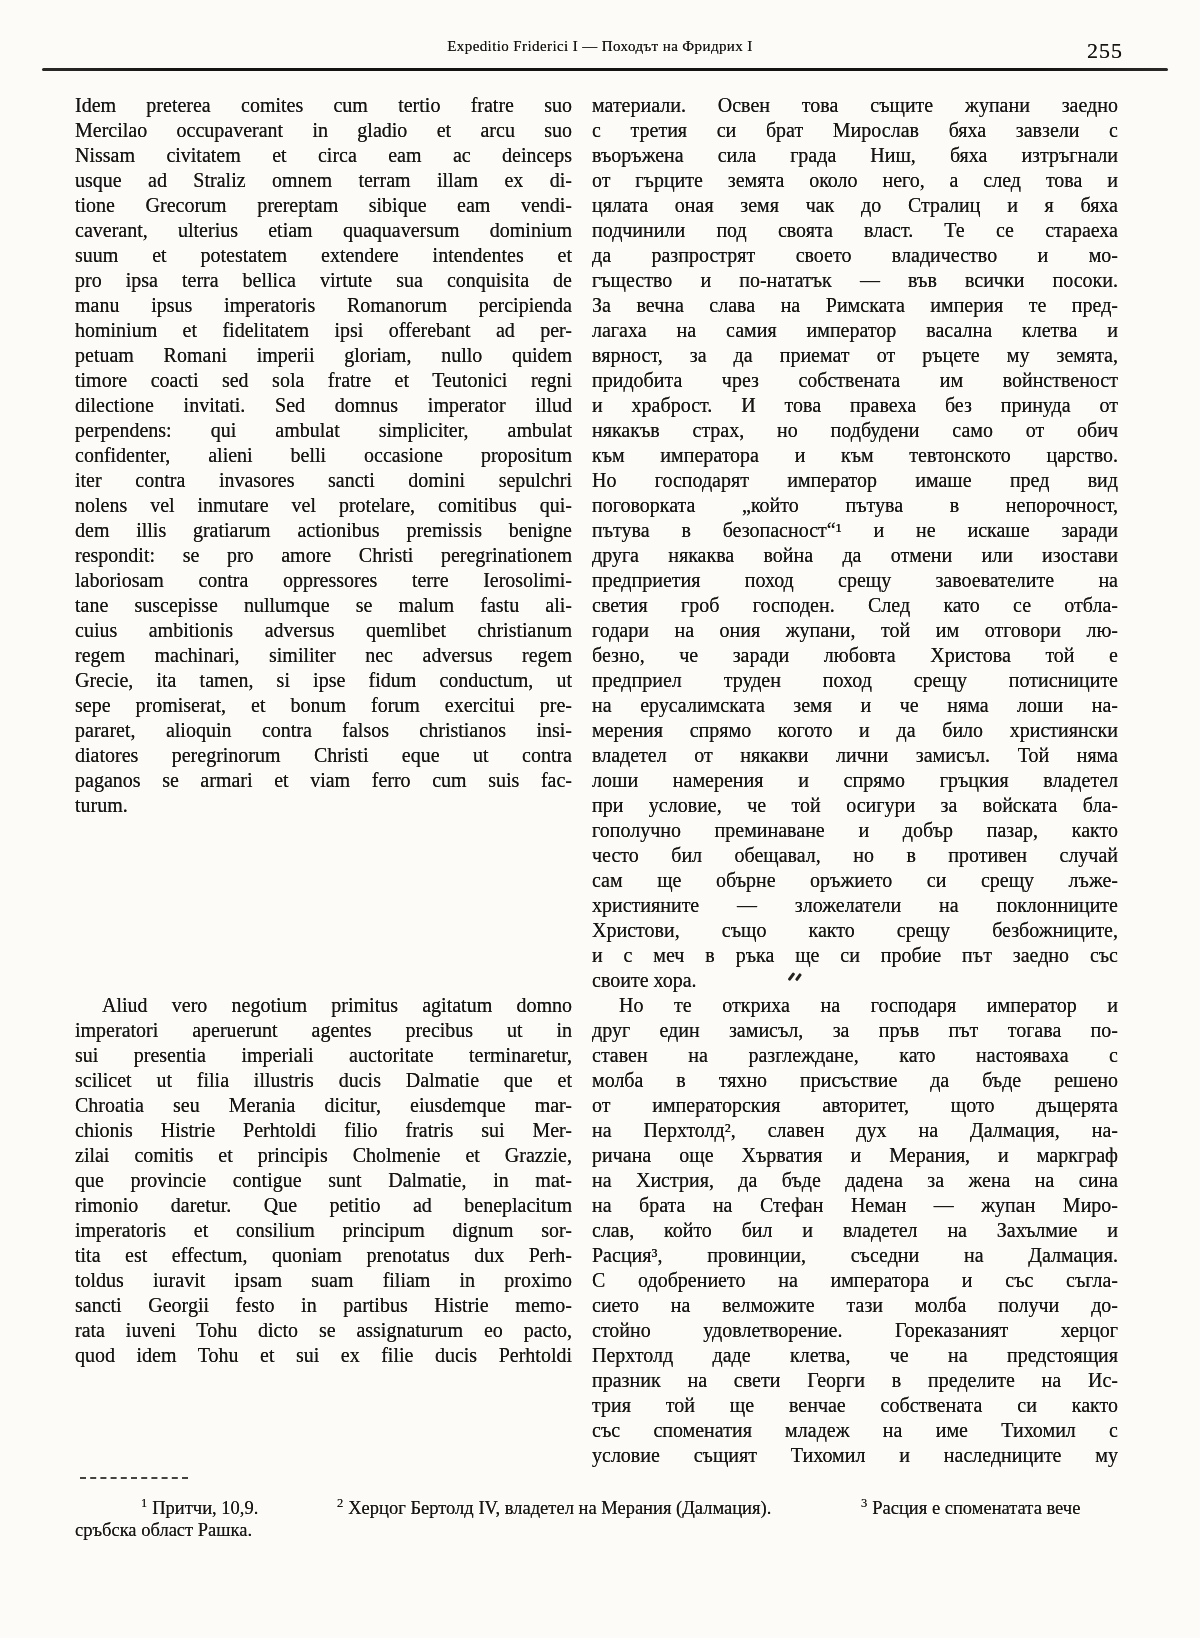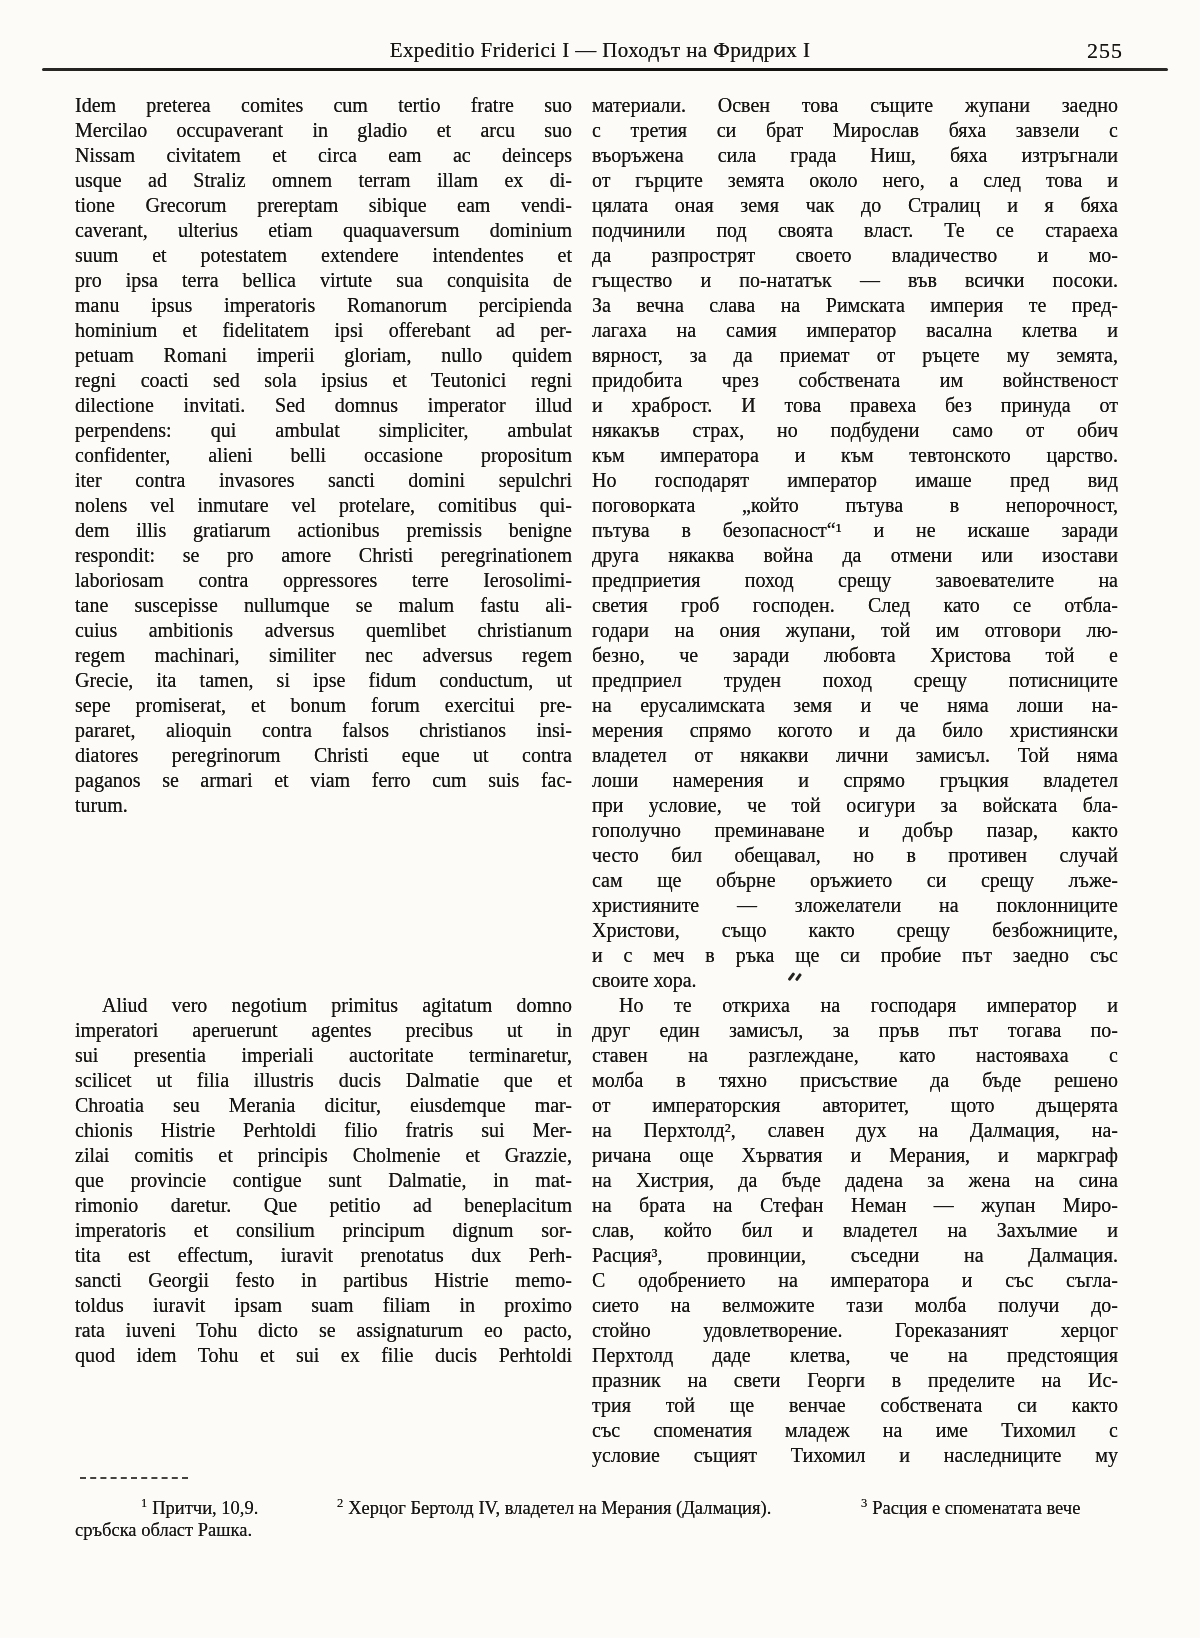--- a/index.html
+++ b/index.html
@@ -12,21 +12,21 @@
     color:#161514;
     overflow:hidden;
   }
   
   .running-header {
     position:absolute; top:38px; left:0; width:100%;
     height:28px;
   }
   .header-title {
     display:block; text-align:center;
-    font-size:21px; letter-spacing:0.4px;
+    font-size:15px; letter-spacing:0.4px;
     text-shadow:0 0 0.5px rgba(22,21,20,0.8);
   }
   .page-number {
     position:absolute; top:0; right:77px;
     font-size:22px; letter-spacing:1px;
     text-shadow:0 0 0.5px rgba(22,21,20,0.8);
     text-align:right;
   }
   .header-rule {
     position:absolute; top:68px; left:42px; width:1126px; height:3px;
@@ -92,21 +92,21 @@
         <div class="line">Mercilao occupaverant in gladio et arcu suo</div>
         <div class="line">Nissam civitatem et circa eam ac deinceps</div>
         <div class="line">usque ad Straliz omnem terram illam ex di-</div>
         <div class="line">tione Grecorum prereptam sibique eam vendi-</div>
         <div class="line">caverant, ulterius etiam quaquaversum dominium</div>
         <div class="line">suum et potestatem extendere intendentes et</div>
         <div class="line">pro ipsa terra bellica virtute sua conquisita de</div>
         <div class="line">manu ipsus imperatoris Romanorum percipienda</div>
         <div class="line">hominium et fidelitatem ipsi offerebant ad per-</div>
         <div class="line">petuam Romani imperii gloriam, nullo quidem</div>
-        <div class="line">regni coacti sed sola ipsius et Teutonici regni</div>
+        <div class="line">timore coacti sed sola fratre et Teutonici regni</div>
         <div class="line">dilectione invitati. Sed domnus imperator illud</div>
         <div class="line">perpendens: qui ambulat simpliciter, ambulat</div>
         <div class="line">confidenter, alieni belli occasione propositum</div>
         <div class="line">iter contra invasores sancti domini sepulchri</div>
         <div class="line">nolens vel inmutare vel protelare, comitibus qui-</div>
         <div class="line">dem illis gratiarum actionibus premissis benigne</div>
         <div class="line">respondit: se pro amore Christi peregrinationem</div>
         <div class="line">laboriosam contra oppressores terre Ierosolimi-</div>
         <div class="line">tane suscepisse nullumque se malum fastu ali-</div>
         <div class="line">cuius ambitionis adversus quemlibet christianum</div>
@@ -122,23 +122,23 @@
         <div class="line">Aliud vero negotium primitus agitatum domno</div>
         <div class="line">imperatori aperuerunt agentes precibus ut in</div>
         <div class="line">sui presentia imperiali auctoritate terminaretur,</div>
         <div class="line">scilicet ut filia illustris ducis Dalmatie que et</div>
         <div class="line">Chroatia seu Merania dicitur, eiusdemque mar-</div>
         <div class="line">chionis Histrie Perhtoldi filio fratris sui Mer-</div>
         <div class="line">zilai comitis et principis Cholmenie et Grazzie,</div>
         <div class="line">que provincie contigue sunt Dalmatie, in mat-</div>
         <div class="line">rimonio daretur. Que petitio ad beneplacitum</div>
         <div class="line">imperatoris et consilium principum dignum sor-</div>
-        <div class="line">tita est effectum, iuravit prenotatus dux Perh-</div>
+        <div class="line">tita est effectum, quoniam prenotatus dux Perh-</div>
+        <div class="line">toldus iuravit ipsam suam filiam in proximo</div>
         <div class="line">sancti Georgii festo in partibus Histrie memo-</div>
-        <div class="line">toldus iuravit ipsam suam filiam in proximo</div>
         <div class="line">rata iuveni Tohu dicto se assignaturum eo pacto,</div>
         <div class="line">quod idem Tohu et sui ex filie ducis Perhtoldi</div>
       </div>
     </div>
 
   <div class="col col-right" id="col-right">
       <div class="para">
         <div class="line">материали. Освен това същите жупани заедно</div>
         <div class="line">с третия си брат Мирослав бяха завзели с</div>
         <div class="line">въоръжена сила града Ниш, бяха изтръгнали</div>

